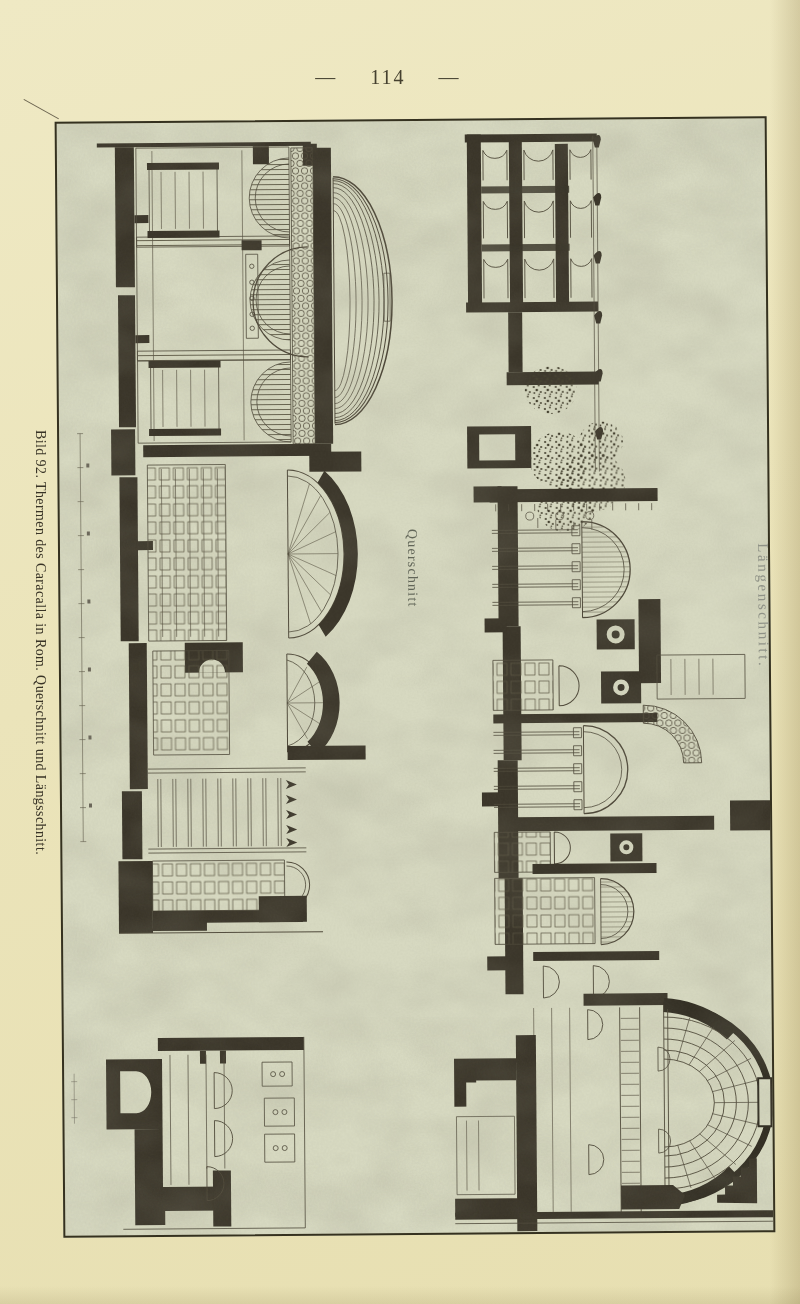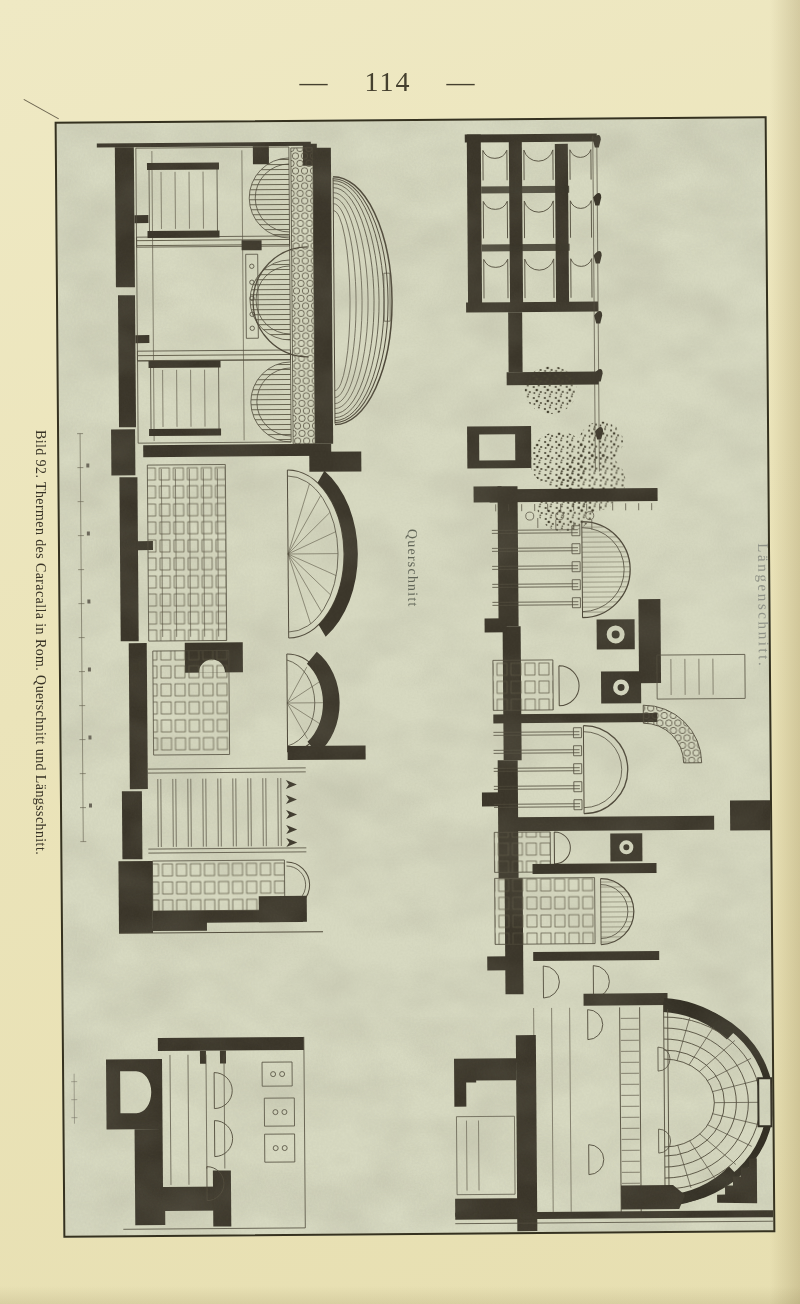--- a/index.html
+++ b/index.html
@@ -8,21 +8,21 @@
     --ink:#3b362a;
     --label-faded:#8f9287;
     --gutter:#d6c896;
   }
   html,body{margin:0;padding:0;}
   body{width:800px;height:1304px;overflow:hidden;
        font-family:"Liberation Serif","DejaVu Serif",serif;}
   .page{position:relative;width:800px;height:1304px;
         background:linear-gradient(160deg,#efe9c4 0%,var(--page-bg) 45%,#e7dfb1 100%);}
   .page-number{position:absolute;left:0;top:66px;width:776px;text-align:center;
-        font-size:28px;color:#45402f;word-spacing:26px;letter-spacing:2px;}
+        font-size:20px;color:#45402f;word-spacing:26px;letter-spacing:2px;}
   .caption-vertical{position:absolute;left:48px;top:430px;width:486px;
         transform:rotate(90deg);transform-origin:0 0;
         font-size:14px;letter-spacing:.4px;color:#383326;white-space:nowrap;}
   .plate{position:absolute;left:59px;top:119px;width:712px;height:1116px;
         background:var(--plate-bg);border:2px solid #35311f;box-sizing:border-box;
         transform:rotate(-0.45deg);transform-origin:50% 50%;}
   .plate svg{position:absolute;left:0;top:0;}
   .plate-label{position:absolute;transform:rotate(90deg);transform-origin:0 0;white-space:nowrap;}
   .label-querschnitt{left:360px;top:408px;font-size:14px;letter-spacing:1.2px;color:#565a4e;opacity:.9;}
   .label-laengenschnitt{left:711px;top:425px;font-size:15px;letter-spacing:2.6px;color:var(--label-faded);}

